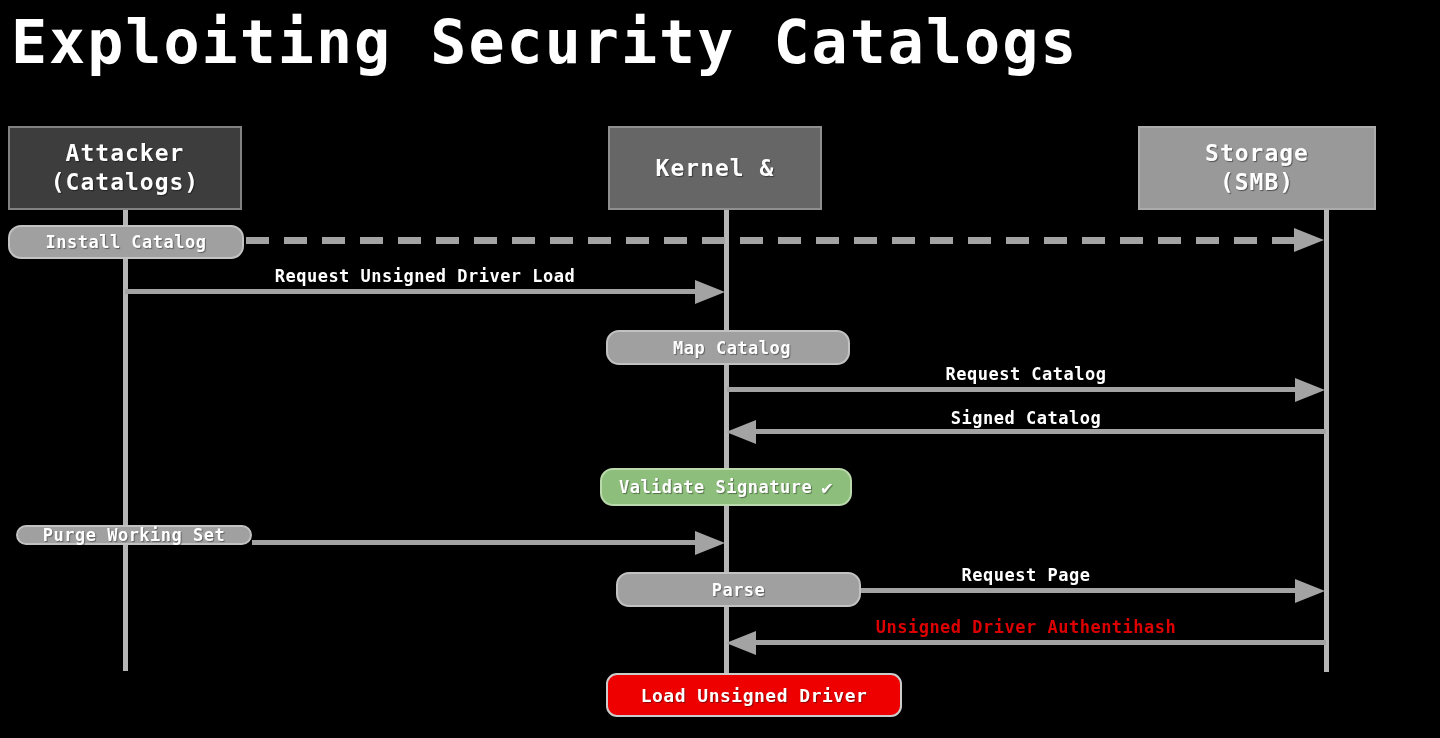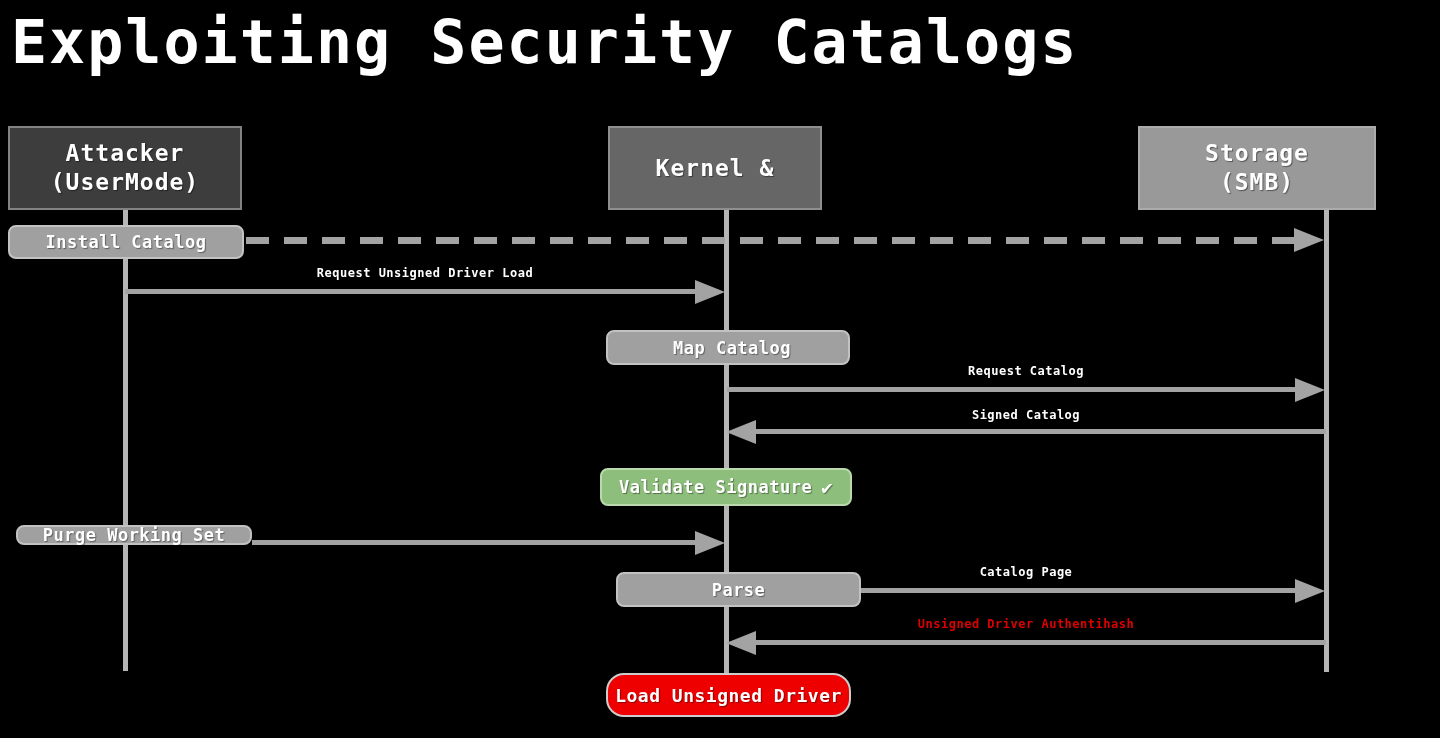--- a/index.html
+++ b/index.html
@@ -29,47 +29,47 @@
     text-shadow:1px 1px 1px rgba(0,0,0,.45);
   }
   #actor-attacker{left:8px;   width:234px; background:var(--attacker-fill); border-color:#828282;}
   #actor-kernel  {left:608px; width:214px; background:var(--kernel-fill);   border-color:#8f8f8f;}
   #actor-storage {left:1138px;width:238px; background:var(--storage-fill);  border-color:#ababab;}
   .lifeline{position:absolute; width:5px; background:var(--lifeline);}
   #lifeline-attacker{left:123px; top:210px; height:461px;}
   #lifeline-kernel  {left:724px; top:210px; height:464px;}
   #lifeline-storage {left:1324px;top:210px; height:462px;}
   .node{
-    position:absolute; box-sizing:border-box; border-radius:8px;
+    position:absolute; box-sizing:border-box; border-radius:13px;
     background:var(--node-fill); border:2px solid var(--node-border);
     display:flex; align-items:center; justify-content:center;
     font-size:17px; letter-spacing:0.5px; white-space:nowrap;
     text-shadow:1px 1px 1px rgba(0,0,0,.4); z-index:3;
   }
   #node-install-catalog{left:8px;  top:225px; width:236px; height:34px;}
   #node-map-catalog    {left:606px;top:330px; width:244px; height:35px;padding-left:8px;}
   #node-validate       {left:600px;top:468px; width:252px; height:38px;
                         background:var(--success-fill); border-color:var(--success-border);}
   #node-validate .check{margin-left:9px; font-size:19px;}
   #node-purge          {left:16px; top:525px; width:236px; height:20px;}
   #node-parse          {left:605px;top:572px; width:245px; height:35px;margin-left:11px;}
-  #node-load-driver    {left:606px;top:673px; width:245px; height:44px;
+  #node-load-driver    {left:606px;top:673px; width:296px; height:44px;
                         background:var(--danger-fill); border-color:var(--danger-border);
-                        border-radius:18px; font-size:18px;}
+                        border-radius:11px; font-size:18px;}
   .mline{position:absolute; height:5px; background:var(--line); z-index:2;}
   .dline{position:absolute; height:7px; z-index:2;
          background:repeating-linear-gradient(90deg,var(--line) 0 23px,transparent 23px 38px);}
   .head-r{position:absolute; width:0; height:0; z-index:2;
           border-top:12px solid transparent; border-bottom:12px solid transparent;
           border-left:30px solid var(--line);}
   .head-l{position:absolute; width:0; height:0; z-index:2;
           border-top:12px solid transparent; border-bottom:12px solid transparent;
           border-right:30px solid var(--line);}
   .msg-label{
-    position:absolute; text-align:center; font-size:12px; letter-spacing:0.5px;
+    position:absolute; text-align:center; font-size:17px; letter-spacing:0.5px;
     white-space:nowrap; z-index:2; text-shadow:1px 1px 1px rgba(0,0,0,.6);
   }
   #label-req-unsigned{left:125px; top:266px; width:600px;}
   #label-req-catalog {left:727px; top:364px; width:598px;}
   #label-signed-cat  {left:727px; top:408px; width:598px;}
   #label-req-page    {left:727px; top:565px; width:598px;}
   #label-authentihash{left:727px; top:617px; width:598px; color:var(--danger-text);
                       text-shadow:none;}
   #dash-install{left:246px; top:237px; width:1048px;}
   #head-install{left:1294px; top:228px;}
@@ -92,21 +92,21 @@
 <div class="stage">
 
   <div id="title">Exploiting Security Catalogs</div>
 
   <div class="lifeline" id="lifeline-attacker"></div>
   <div class="lifeline" id="lifeline-kernel"></div>
   <div class="lifeline" id="lifeline-storage"></div>
 
   <div class="actor" id="actor-attacker">
     <div>Attacker</div>
-    <div>(UserMode)</div>
+    <div>(Catalogs)</div>
   </div>
   <div class="actor" id="actor-kernel">
     <div>Kernel &amp;</div>
   </div>
   <div class="actor" id="actor-storage">
     <div>Storage</div>
     <div>(SMB)</div>
   </div>
 
   <div class="dline" id="dash-install"></div>
@@ -120,21 +120,21 @@
   <div class="mline" id="line-req-catalog"></div>
   <div class="head-r" id="head-req-catalog"></div>
 
   <div class="msg-label" id="label-signed-cat">Signed Catalog</div>
   <div class="mline" id="line-signed-cat"></div>
   <div class="head-l" id="head-signed-cat"></div>
 
   <div class="mline" id="line-purge"></div>
   <div class="head-r" id="head-purge"></div>
 
-  <div class="msg-label" id="label-req-page">Catalog Page</div>
+  <div class="msg-label" id="label-req-page">Request Page</div>
   <div class="mline" id="line-req-page"></div>
   <div class="head-r" id="head-req-page"></div>
 
   <div class="msg-label" id="label-authentihash">Unsigned Driver Authentihash</div>
   <div class="mline" id="line-authentihash"></div>
   <div class="head-l" id="head-authentihash"></div>
 
   <div class="node" id="node-install-catalog">
     <span>Install Catalog</span>
   </div>

